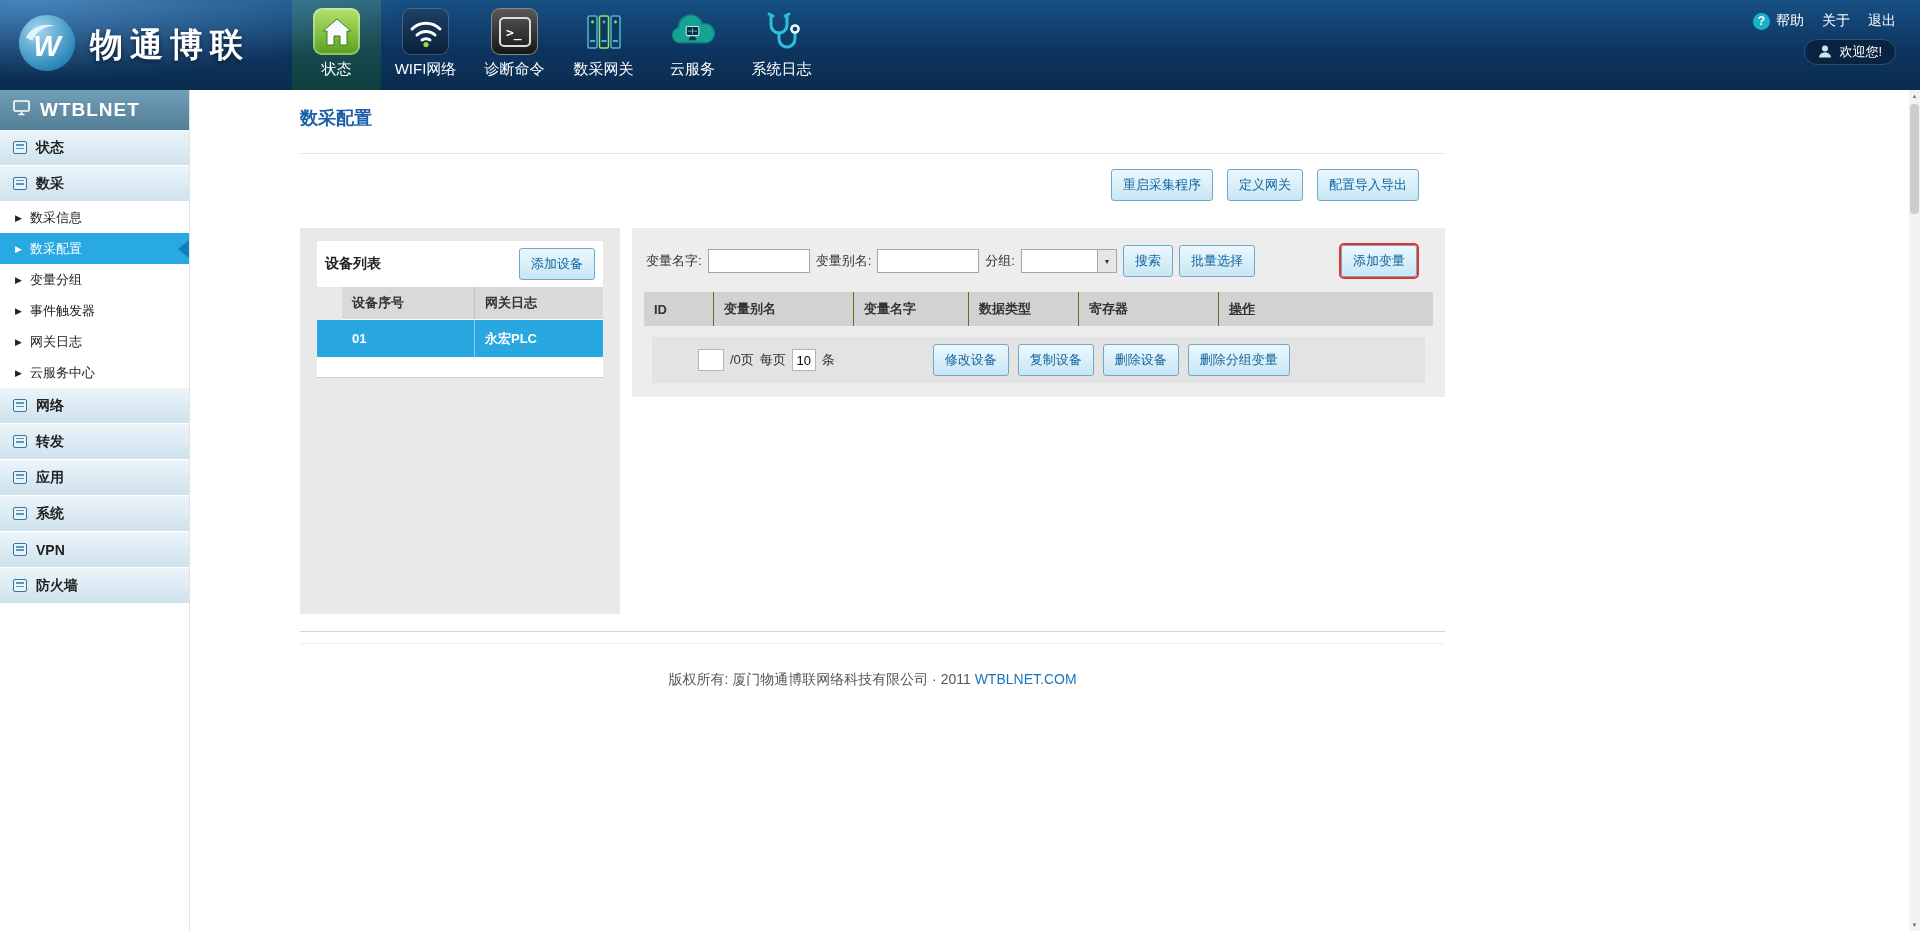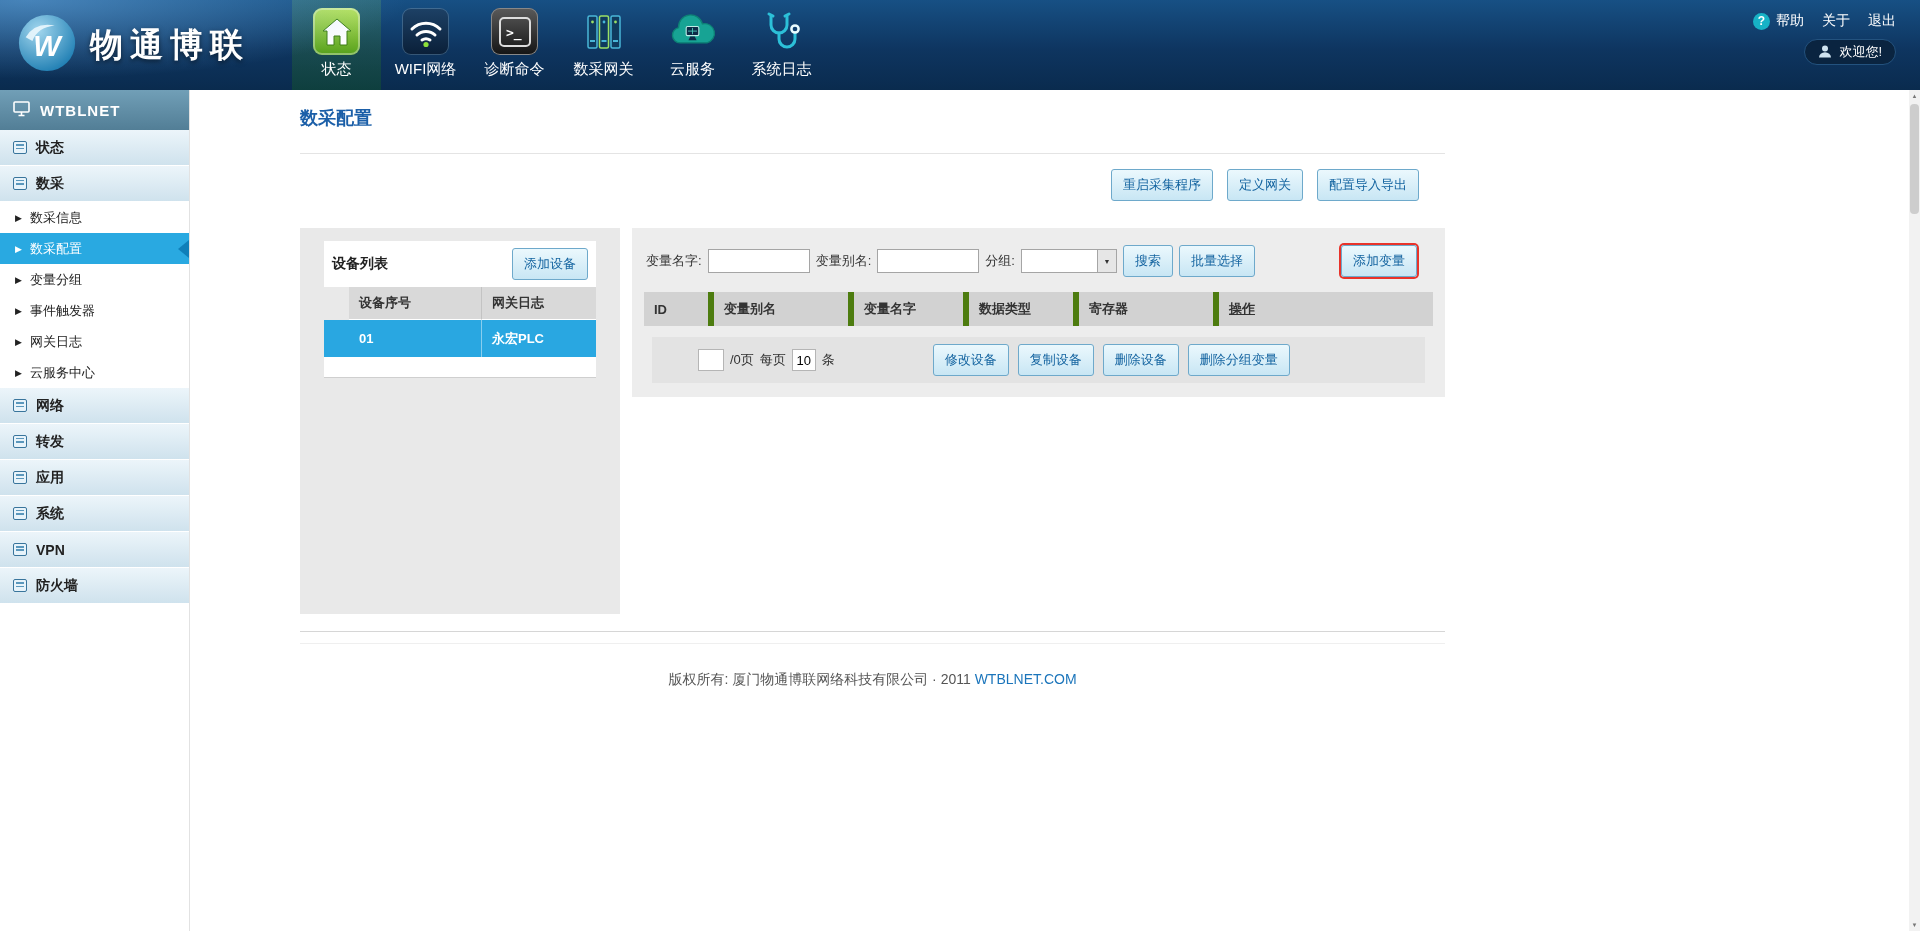--- a/index.html
+++ b/index.html
@@ -27,21 +27,21 @@
   .top-right{margin-left:auto;display:flex;flex-direction:column;align-items:flex-end;padding:12px 24px 0 0;gap:9px;position:relative;}
   .top-links{display:flex;align-items:center;gap:18px;color:#fff;font-size:14px;}
   .top-links a{color:#fff;}
   .help-badge{width:17px;height:17px;border-radius:50%;background:#17b2c6;color:#fff;font-size:12px;font-weight:bold;
     display:flex;align-items:center;justify-content:center;margin-right:-12px;cursor:pointer;}
   .welcome-pill{background:#0a2440;border:1px solid #23527e;border-radius:13px;height:26px;display:flex;align-items:center;gap:7px;
     padding:0 13px;color:#fff;font-size:13px;}
 
   
   .sidebar{position:absolute;top:90px;left:0;width:190px;height:841px;background:#fff;border-right:1px solid #e2e2e2;}
-  .side-header{height:40px;background:linear-gradient(180deg,#719fb7,#527e96);color:#fff;font-weight:bold;font-size:15px;
+  .side-header{height:40px;background:linear-gradient(180deg,#719fb7,#527e96);color:#fff;font-weight:bold;font-size:19px;
     display:flex;align-items:center;gap:10px;padding-left:13px;letter-spacing:1px;}
   .side-item{height:36px;display:flex;align-items:center;gap:9px;padding-left:13px;
     background:linear-gradient(180deg,#ecf5fa,#cfe2ed);border-bottom:1px solid #fff;
     font-size:14px;font-weight:bold;color:#222;cursor:pointer;}
   .li-icon{width:14px;height:13px;border:1px solid #39759c;background:#e7f3fa;border-radius:2px;position:relative;flex:none;}
   .li-icon::before{content:"";position:absolute;inset:2px;
     background:repeating-linear-gradient(180deg,#5a97bc 0 1.5px,transparent 1.5px 3.5px);}
   .side-sub{height:31px;display:flex;align-items:center;gap:8px;padding-left:15px;background:#fff;
     font-size:13px;color:#222;cursor:pointer;position:relative;}
   .tri{font-size:9px;color:#222;flex:none;}
@@ -54,21 +54,21 @@
   .main{position:absolute;left:190px;top:90px;width:1730px;height:841px;background:#fff;padding:16px 0 0 110px;}
   .content{width:1145px;}
   .page-title{color:#1b5fa8;font-size:18px;font-weight:bold;}
   .title-rule{border:none;border-top:1px solid #e4e4e4;margin-top:23px;}
   .toolbar{display:flex;justify-content:flex-end;gap:14px;margin:15px 26px 27px 0;}
   .btn{background:linear-gradient(180deg,#ebf8fd,#c8e6f4);border:1px solid #6ea9cb;border-radius:3px;color:#1464a0;
     font-size:13px;padding:6px 11px;cursor:pointer;font-family:inherit;white-space:nowrap;}
 
   .panels{display:flex;gap:12px;min-height:386px;align-items:flex-start;}
   
-  .device-panel{width:320px;background:#e9e9e9;padding:13px 24px;height:386px;}
+  .device-panel{width:320px;background:#e9e9e9;padding:13px 17px;height:386px;}
   .device-card{background:#fff;display:flex;align-items:center;justify-content:space-between;padding:7px 8px;height:46px;}
   .device-card-title{font-size:14px;font-weight:bold;color:#222;}
   .dev-row{display:flex;}
   .dev-cell{padding:0 10px;display:flex;align-items:center;font-size:13px;}
   .dev-c1{width:132px;flex:none;margin-left:25px;}
   .dev-c2{flex:1;border-left:1px solid #c3c3c3;}
   .dev-head .dev-cell{background:#d9d9d9;height:33px;font-weight:bold;color:#333;border-bottom:1px solid #fff;}
   .dev-sel{background:#29a7e1;color:#fff;font-weight:bold;height:37px;}
   .dev-sel .dev-cell{height:37px;}
   .dev-sel .dev-c2{border-left:1px solid rgba(255,255,255,.45);}
@@ -82,21 +82,21 @@
   .inp{width:102px;height:24px;border:1px solid #a5a5a5;background:#fff;font:inherit;padding:0 4px;}
   .sel{width:96px;height:24px;border:1px solid #a5a5a5;background:#fff;display:flex;align-items:center;
     justify-content:flex-end;cursor:pointer;}
   .sel-arrow{width:19px;height:22px;background:#e6e6e6;border-left:1px solid #a5a5a5;display:flex;align-items:center;
     justify-content:center;font-size:7px;color:#333;}
   .spacer{flex:1;}
   .add-var{box-shadow:0 0 0 2px #e8332a;margin-right:14px;text-align:center;}
 
   .var-table-head{display:flex;background:#d2d2d2;}
   .vth{padding:0 10px;height:34px;display:flex;align-items:center;font-size:13px;font-weight:bold;color:#333;
-    border-right:6px solid #4d7c0f;}
+    border-right:1px solid #4d7c0f;}
   .vth:last-child{border-right:none;}
   .w-id{width:70px;flex:none;}
   .w-alias{width:140px;flex:none;}
   .w-name{width:115px;flex:none;}
   .w-type{width:110px;flex:none;}
   .w-reg{width:140px;flex:none;}
   .w-op{flex:1;text-decoration:underline;}
 
   .pagination{background:#e3e3e3;margin:11px 8px 0;height:46px;display:flex;align-items:center;gap:6px;
     font-size:13px;color:#333;padding:0 10px 0 46px;}

